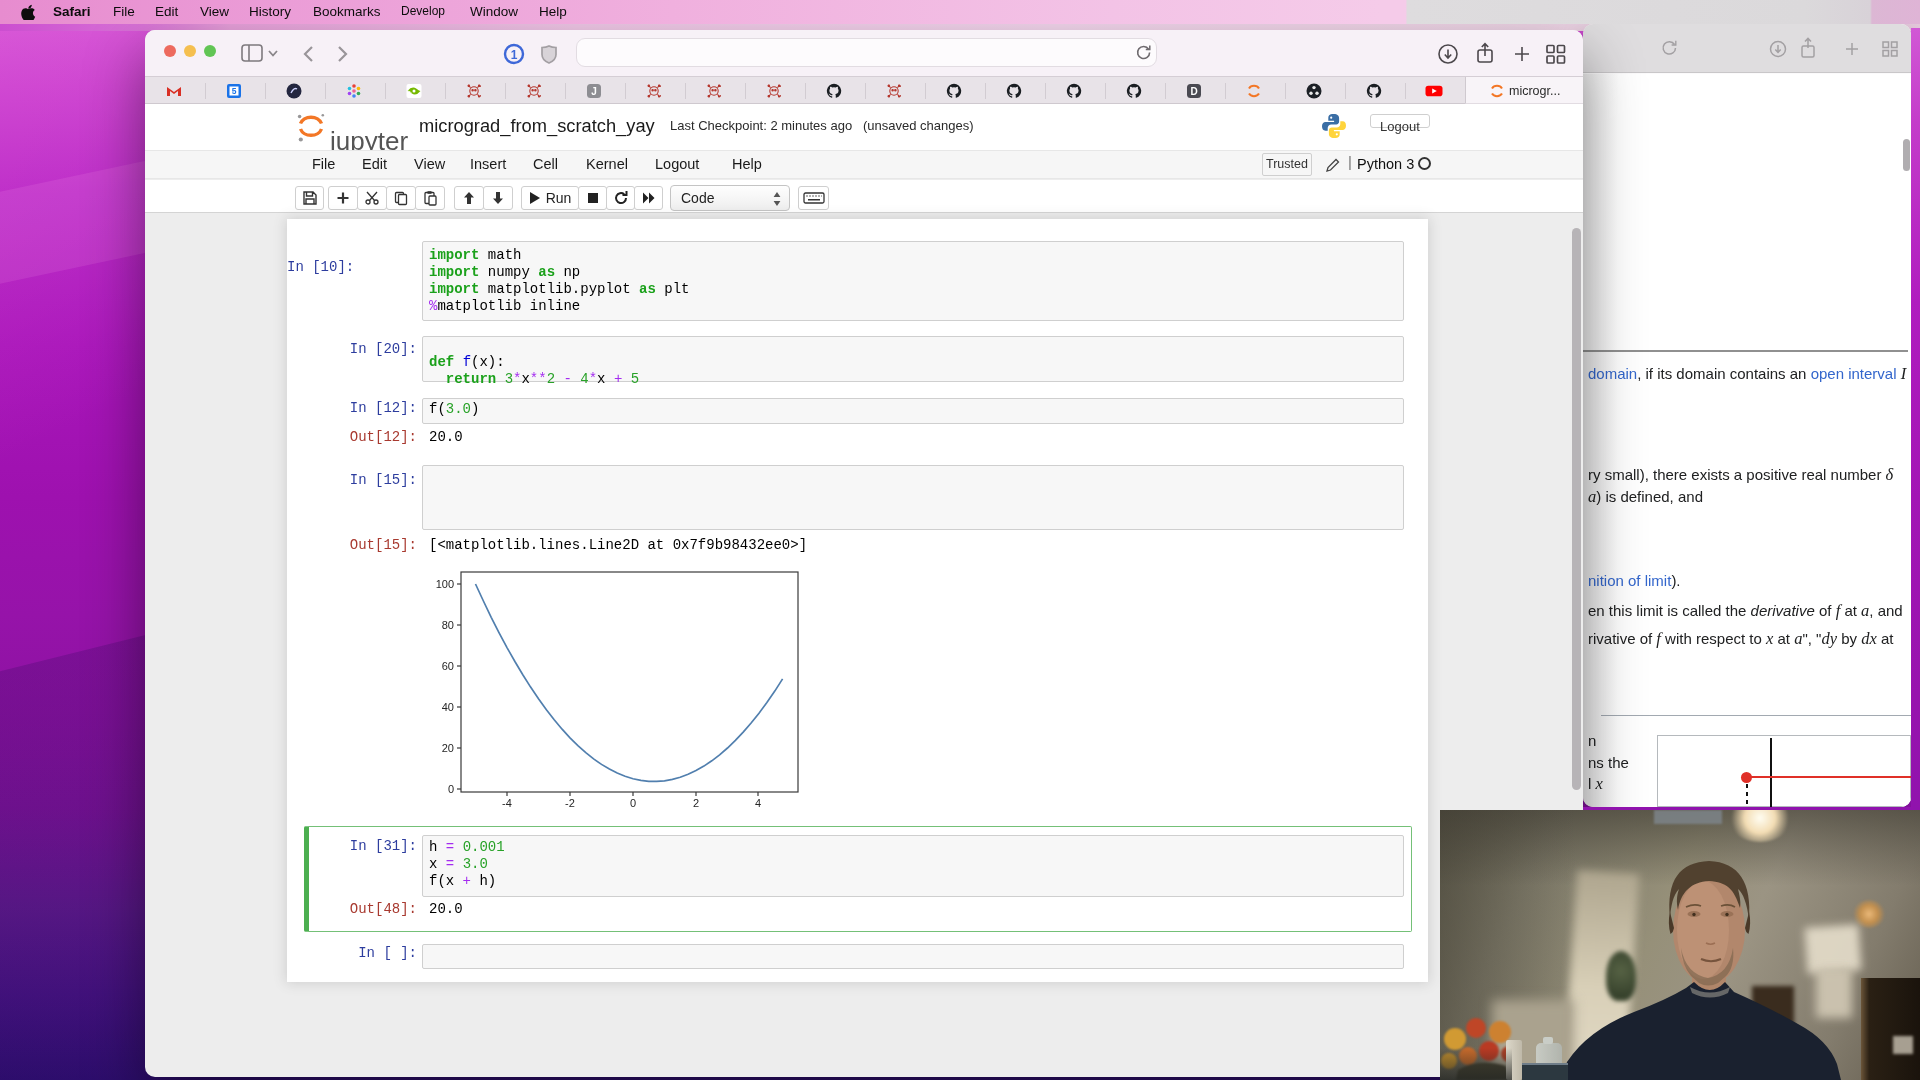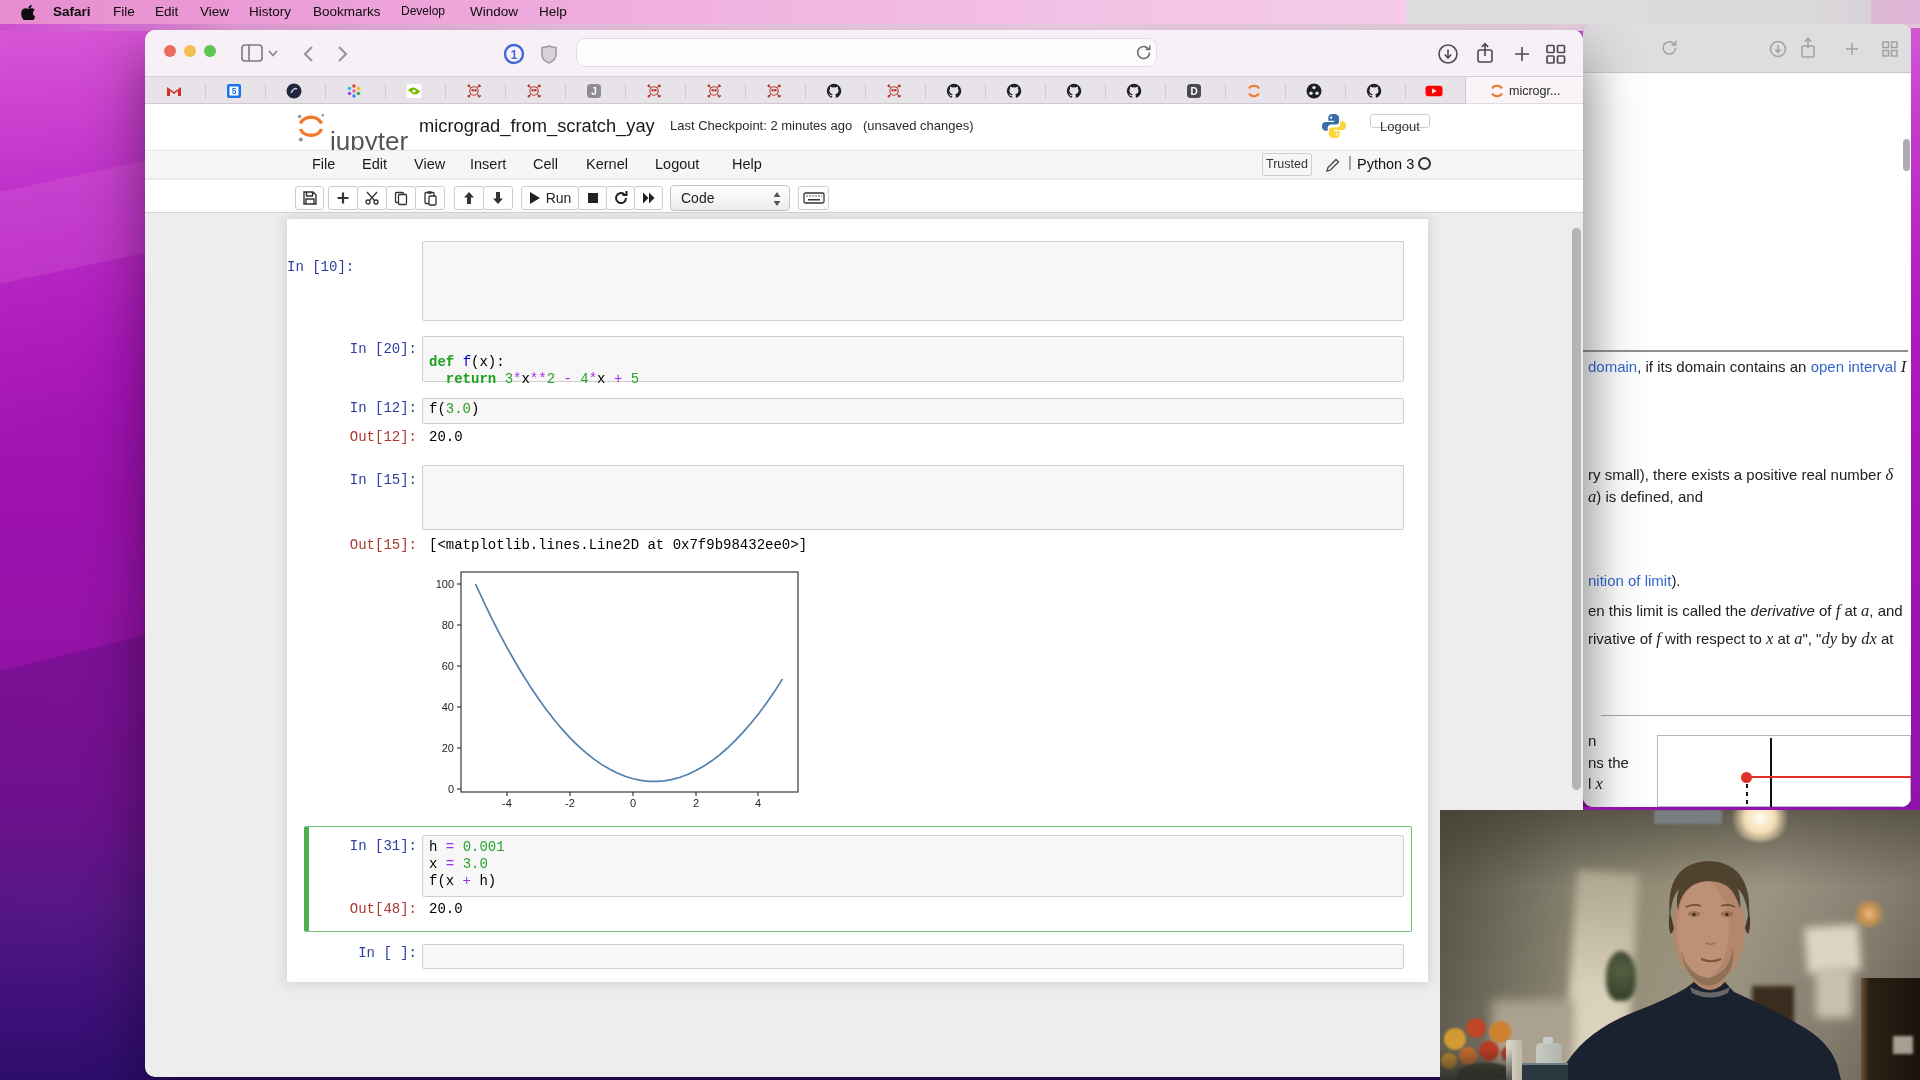--- a/index.html
+++ b/index.html
@@ -38,21 +38,21 @@
     <path d="M 269 19 v 12 M 263 25 h 12"></path>
     <rect x="300" y="18" width="5.5" height="5.5"></rect>
       <rect x="308.5" y="18" width="5.5" height="5.5"></rect>
       <rect x="300" y="26.5" width="5.5" height="5.5"></rect>
       <rect x="308.5" y="26.5" width="5.5" height="5.5"></rect>
   </svg>
 
   <div class="abs" style="left:0;top:50px;width:328px;height:733px;background:#ffffff;"></div>
   <div class="abs" style="left:0;top:50px;width:36px;height:733px;background:linear-gradient(90deg,rgba(120,115,120,0.13),rgba(120,115,120,0));"></div>
   <div class="abs" style="left:0;top:326px;width:325px;height:1.5px;background:#909090;"></div>
-  <div class="abs wikitext" style="left:5px;top:333px;"><span class="wlink">domain</span>, if its domain contains an <span class="wlink">open interval</span> <span class="serif-it">I</span></div>
+  <div class="abs wikitext" style="left:5px;top:340px;"><span class="wlink">domain</span>, if its domain contains an <span class="wlink">open interval</span> <span class="serif-it">I</span></div>
   <div class="abs wikitext" style="left:5px;top:441px;">ry small), there exists a positive real number <span class="serif-it">δ</span></div>
   <div class="abs wikitext" style="left:5px;top:463px;"><span class="serif-it">a</span>) is defined, and</div>
   <div class="abs wikitext" style="left:5px;top:548px;"><span class="wlink">nition of limit</span>).</div>
   <div class="abs wikitext" style="left:5px;top:577px;">en this limit is called the <i>derivative</i> of <span class="serif-it">f</span> at <span class="serif-it">a</span>, and</div>
   <div class="abs wikitext" style="left:5px;top:605px;">rivative of <span class="serif-it">f</span> with respect to <span class="serif-it">x</span> at <span class="serif-it">a</span>", "<span class="serif-it">dy</span> by <span class="serif-it">dx</span> at</div>
   <div class="abs" style="left:18px;top:691px;width:310px;height:1px;background:#a2a9b1;"></div>
   <div class="abs wikitext" style="left:5px;top:708px;">n</div>
   <div class="abs wikitext" style="left:5px;top:730px;">ns the</div>
   <div class="abs wikitext" style="left:5px;top:750px;">l <span class="serif-it">x</span></div>
 
@@ -352,20 +352,24 @@
           <rect x="1" y="4" width="20" height="10" rx="1.5" fill="none" stroke="#333" stroke-width="1.3"></rect>
           <path d="M3.5 7 h1 M6.5 7 h1 M9.5 7 h1 M12.5 7 h1 M15.5 7 h1 M18 7 h0.5 M5 10.8 h12" stroke="#333" stroke-width="1.4"></path>
         </svg>
       </div>
     </div>
 
   <div class="abs" style="left:142px;top:189px;width:1141px;height:763px;background:#fff;box-shadow:0 0 12px 1px rgba(87,87,87,0.2);">
 
     <div class="abs mono inp" style="left:0;top:40px;width:130px;text-align:left;">In [10]:</div>
     <div class="abs" style="left:135px;top:22px;width:982px;height:80px;background:#f7f7f7;border:1px solid #cfcfcf;border-radius:2px;"></div>
+    <div class="abs mono" style="left:142px;top:28px;"><span class="kw">import</span> math
+<span class="kw">import</span> numpy <span class="kw">as</span> np
+<span class="kw">import</span> matplotlib.pyplot <span class="kw">as</span> plt
+<span class="op">%</span>matplotlib inline</div>
 
     <div class="abs mono inp" style="left:0;top:122px;width:130px;text-align:right;">In [20]:</div>
     <div class="abs" style="left:135px;top:117px;width:982px;height:46px;background:#f7f7f7;border:1px solid #cfcfcf;border-radius:2px;"></div>
     <div class="abs mono" style="left:142px;top:122px;margin-top:13px;"><span class="kw">def</span> <span class="fn">f</span>(x):
   <span class="kw">return</span> <span class="num">3</span><span class="op">*</span>x<span class="op">**</span><span class="num">2</span> <span class="op">-</span> <span class="num">4</span><span class="op">*</span>x <span class="op">+</span> <span class="num">5</span></div>
 
     <div class="abs mono inp" style="left:0;top:181px;width:130px;text-align:right;">In [12]:</div>
     <div class="abs" style="left:135px;top:179px;width:982px;height:26px;background:#f7f7f7;border:1px solid #cfcfcf;border-radius:2px;"></div>
     <div class="abs mono" style="left:142px;top:182px;">f(<span class="num">3.0</span>)</div>
     <div class="abs mono outp" style="left:0;top:210px;width:130px;text-align:right;">Out[12]:</div>

